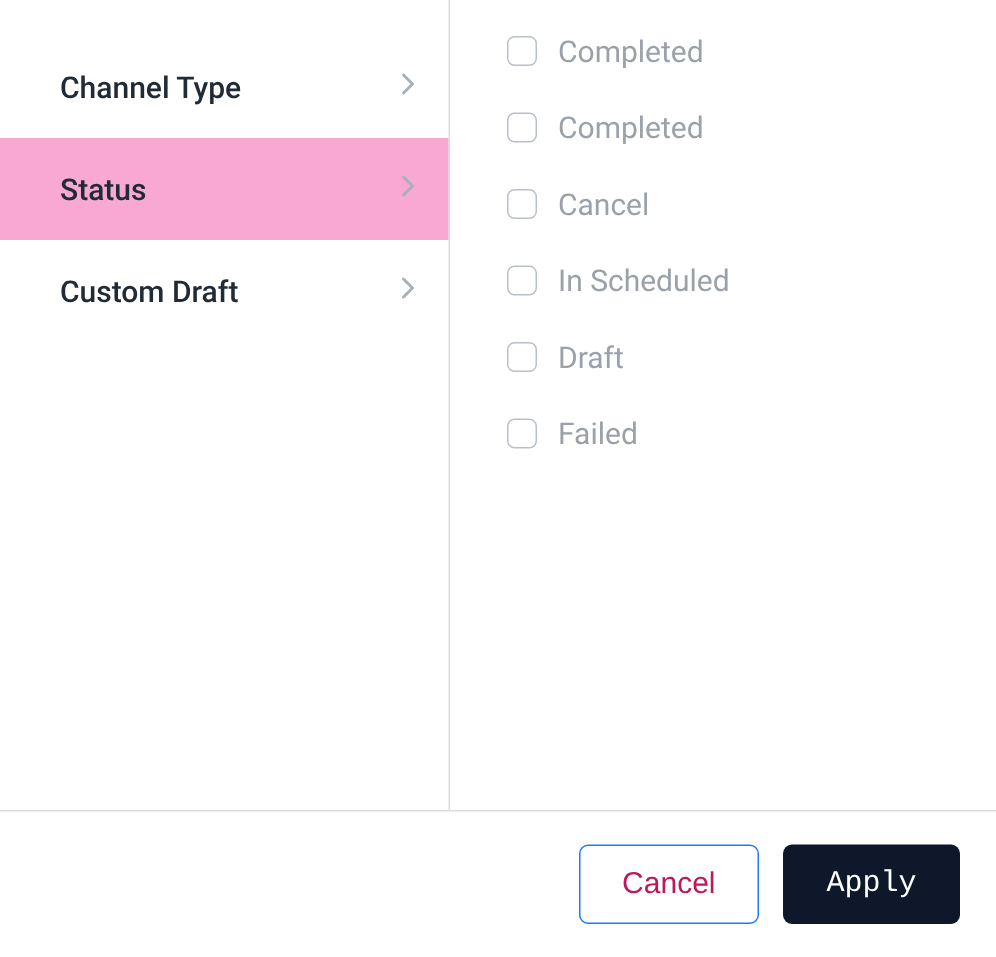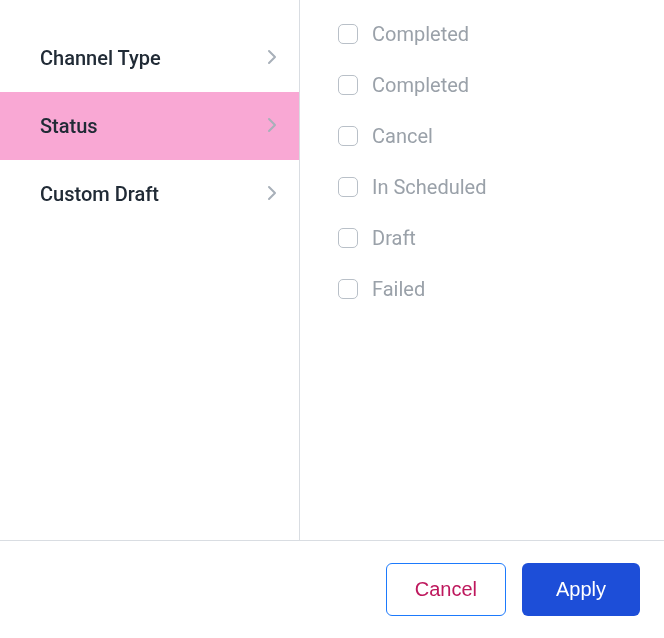--- a/index.html
+++ b/index.html
@@ -97,23 +97,24 @@
       text-align: center;
       border: none;
     }
     .btn-cancel {
       background: #fff;
       color: #be185d;
       border: 1.5px solid #1d7afc;
       margin-left: 12px;
     }
     .btn-apply {
-      background: #1d4ed8;
+      background: #0f172a;
       color: #ffffff;
       cursor: not-allowed;
+      font-family: Liberation Mono, monospace;
     }
   </style>
 </head>
 <body>
 
 <div class="panel-body">
 
   <div class="sidebar">
 
     <div class="sidebar-item">

